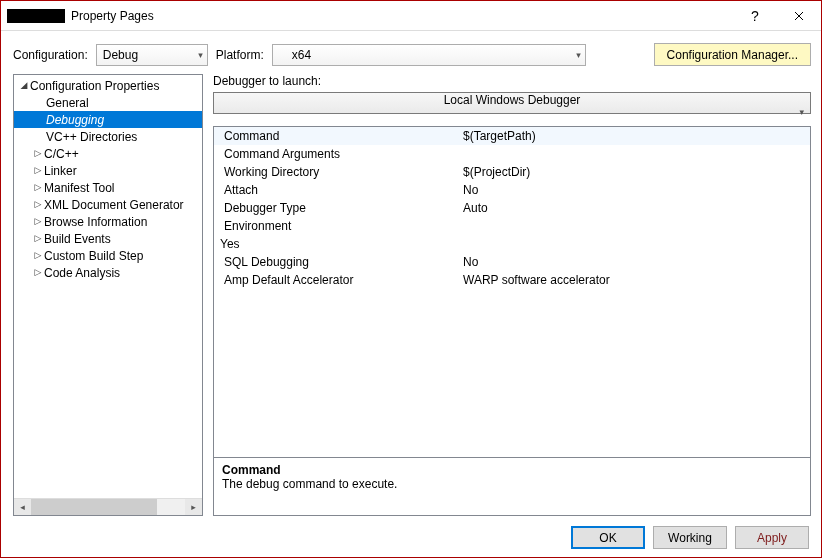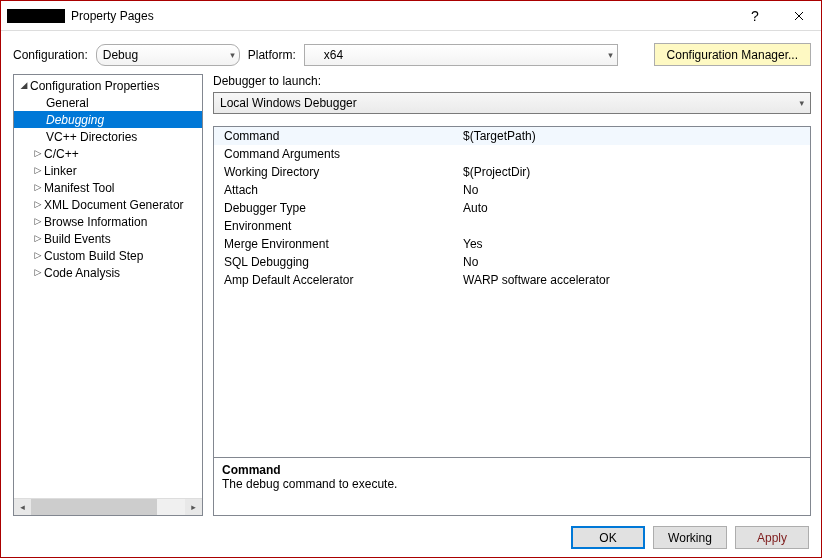--- a/index.html
+++ b/index.html
@@ -6,41 +6,41 @@
 body { background: #fff; width: 822px; height: 558px; overflow: hidden; border: 1px solid #a00; }
 .titlebar { height: 30px; display: flex; align-items: center; padding: 0 0 0 6px; border-bottom: 1px solid #ddd; }
 .title-black { width: 58px; height: 14px; background: #000; margin-right: 6px; }
 .title-text { flex: 1; }
 .title-btn { width: 44px; height: 29px; display: flex; align-items: center; justify-content: center; font-size: 14px; }
 
 .toolbar { display: flex; align-items: center; gap: 8px; padding: 12px 10px 8px 12px; }
 .lbl { white-space: nowrap; }
 .combo { height: 22px; border: 1px solid #adadad; background: linear-gradient(#fff,#f3f3f3); display: flex; align-items: center; padding: 0 4px 0 6px; position: relative; }
 .combo .arrow { margin-left: auto; font-size: 9px; color: #555; }
-.combo-config { width: 144px; border-radius: 9px; }
+.combo-config { width: 112px; }
 .combo-platform { width: 314px; padding-left: 19px; }
 .cfg-mgr-btn { height: 23px; border: 1px solid #adadad; background: #fef9c3; padding: 0 12px; margin-left: auto; }
 
 .body { display: flex; padding: 0 10px 0 12px; height: 442px; gap: 10px; }
 
 .tree-wrap { width: 190px; border: 1px solid #828790; background: #fff; position: relative; display: flex; flex-direction: column; }
 .tree { flex: 1; overflow: hidden; padding-top: 2px; }
 .tree-row { height: 17px; display: flex; align-items: center; white-space: nowrap; padding-left: 4px; }
 .tree-row.selected { background: #0078d7; color: #fff; font-style: italic; }
 .tree-exp { width: 12px; display: inline-flex; justify-content: center; font-size: 9px; color: #404040; transform: translateY(-1px); }
 .tree-indent1 { padding-left: 18px; }
 .tree-indent2 { padding-left: 32px; }
 .tree-scroll { height: 17px; border-top: 1px solid #ddd; background: #f0f0f0; display: flex; }
 .scroll-lbtn, .scroll-rbtn { width: 17px; background: #e8e8e8; display:flex;align-items:center;justify-content:center;font-size:9px;color:#555;}
 .scroll-track { flex:1; background:#f0f0f0; position:relative;}
 .scroll-thumb { position:absolute; left:0; top:0; bottom:0; width:82%; background:#cdcdcd;}
 
 .right { flex: 1; display: flex; flex-direction: column; }
 .dbg-label { margin-bottom: 4px; }
-.dbg-combo { height: 22px; border: 1px solid #7a7a7a; background: linear-gradient(#f7f7f7,#eaeaea); display:flex; align-items:center; padding: 0 6px; margin-bottom: 12px; }
+.dbg-combo { height: 22px; border: 1px solid #7a7a7a; background: linear-gradient(#f7f7f7,#eaeaea); display:flex; align-items:center; padding: 0 6px; margin-bottom: 12px; flex-direction: column; }
 .dbg-combo .arrow { margin-left:auto; font-size:9px; color:#555; }
 
 .grid { flex:1; border:1px solid #828790; background:#fff; display:flex; flex-direction:column; }
 .grid-rows { flex:1; }
 .grow { display:flex; height:18px; align-items:center; }
 .grow.sel { background:#f2f8fe; }
 .gname { width:243px; padding-left:10px; }
 .gval { flex:1; padding-left:6px; }
 .desc { border-top:1px solid #828790; padding:5px 8px 8px 8px; height:58px; }
 .desc-title { font-weight:600; }
@@ -164,21 +164,20 @@
           </div>
           <div class="grow">
             <div class="gname">Debugger Type</div>
             <div class="gval">Auto</div>
           </div>
           <div class="grow">
             <div class="gname">Environment</div>
             <div class="gval"></div>
           </div>
           <div class="grow">
-            <div class="gname">Merge Environment</div>
             <div class="gval">Yes</div>
           </div>
           <div class="grow">
             <div class="gname">SQL Debugging</div>
             <div class="gval">No</div>
           </div>
           <div class="grow">
             <div class="gname">Amp Default Accelerator</div>
             <div class="gval">WARP software accelerator</div>
           </div>

